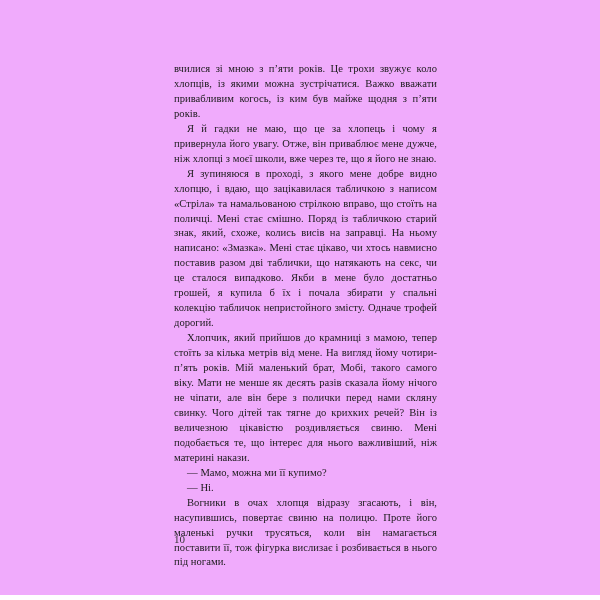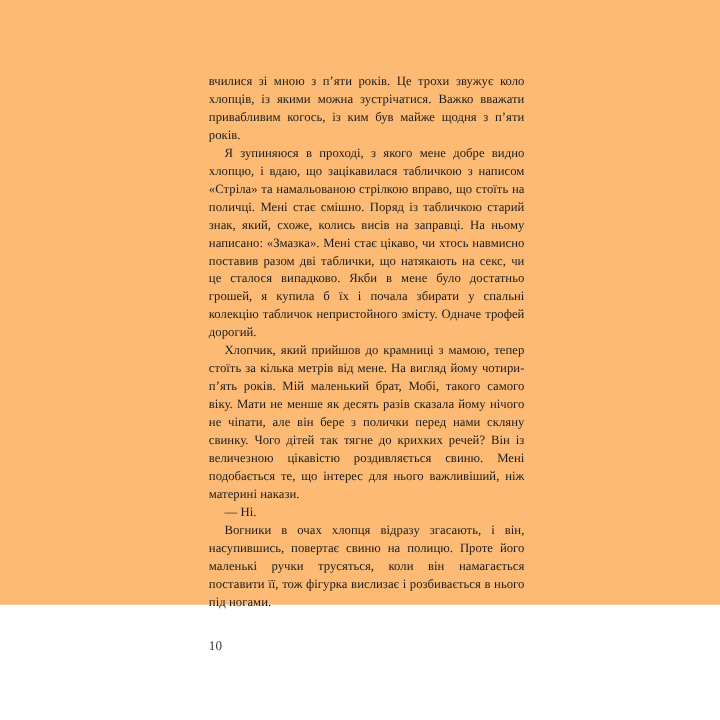--- a/index.html
+++ b/index.html
@@ -10,22 +10,22 @@
     width: 600px;
     height: 600px;
     background: #ffffff;
     font-family: "Liberation Serif", "DejaVu Serif", serif;
     color: #1b1b1b;
     overflow: hidden;
   }
   .page {
     position: relative;
     width: 600px;
-    height: 504px;
-    background: #fdba74;
+    height: 595px;
+    background: #f0abfc;
   }
   .text-column {
     position: absolute;
     left: 174px;
     top: 62px;
     width: 263px;
   }
   .para {
     margin: 0;
     font-size: 10.6px;
@@ -53,22 +53,24 @@
     font-family: "Liberation Serif", "DejaVu Serif", serif;
   }
 </style>
 </head>
 <body>
 
 <div class="page">
 
   <div class="text-column">
     <p class="para no-indent">вчилися зі мною з п’яти років. Це трохи звужує коло хлопців, із якими можна зустрічатися. Важко вважати привабливим когось, із ким був майже щодня з п’яти років.</p>
+    <p class="para">Я й гадки не маю, що це за хлопець і чому я привернула його увагу. Отже, він приваблює мене дужче, ніж хлопці з моєї школи, вже через те, що я його не знаю.</p>
     <p class="para">Я зупиняюся в проході, з якого мене добре видно хлопцю, і вдаю, що зацікавилася табличкою з написом «Стріла» та намальованою стрілкою вправо, що стоїть на поличці. Мені стає смішно. Поряд із табличкою старий знак, який, схоже, колись висів на заправці. На ньому написано: «Змазка». Мені стає цікаво, чи хтось навмисно поставив разом дві таблички, що натякають на секс, чи це сталося випадково. Якби в мене було достатньо грошей, я купила б їх і почала збирати у спальні колекцію табличок непристойного змісту. Одначе трофей дорогий.</p>
     <p class="para">Хлопчик, який прийшов до крамниці з мамою, тепер стоїть за кілька метрів від мене. На вигляд йому чотири-п’ять років. Мій маленький брат, Мобі, такого самого віку. Мати не менше як десять разів сказала йому нічого не чіпати, але він бере з полички перед нами скляну свинку. Чого дітей так тягне до крихких речей? Він із величезною цікавістю роздивляється свиню. Мені подобається те, що інтерес для нього важливіший, ніж материні накази.</p>
+    <p class="para dialogue">— Мамо, можна ми її купимо?</p>
     <p class="para dialogue">— Ні.</p>
     <p class="para">Вогники в очах хлопця відразу згасають, і він, насупившись, повертає свиню на полицю. Проте його маленькі ручки трусяться, коли він намагається поставити її, тож фігурка вислизає і розбивається в нього під ногами.</p>
 
   </div>
 
   <div class="page-number">10</div>
 
 </div>
 
 </body></html>

